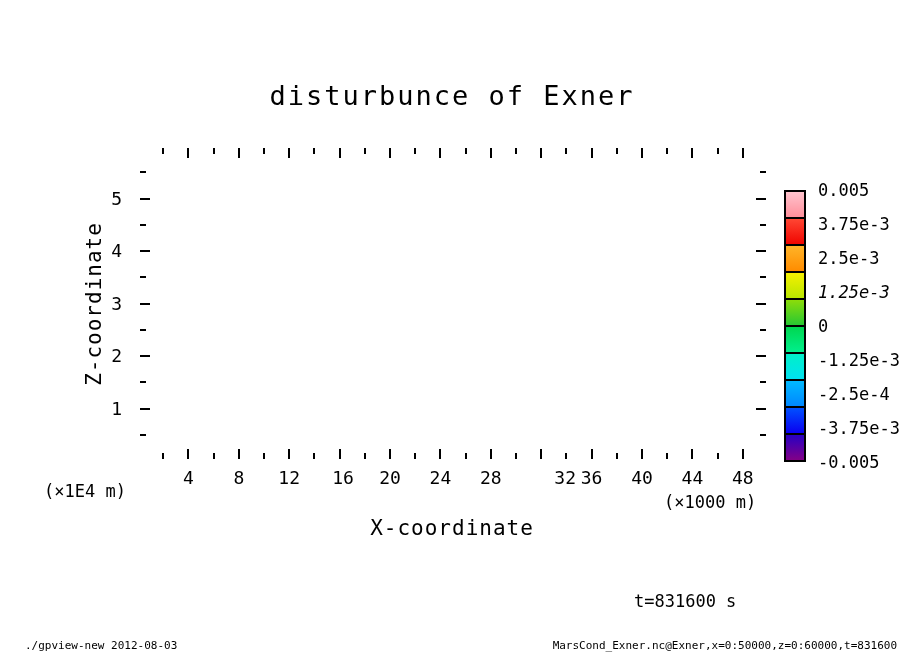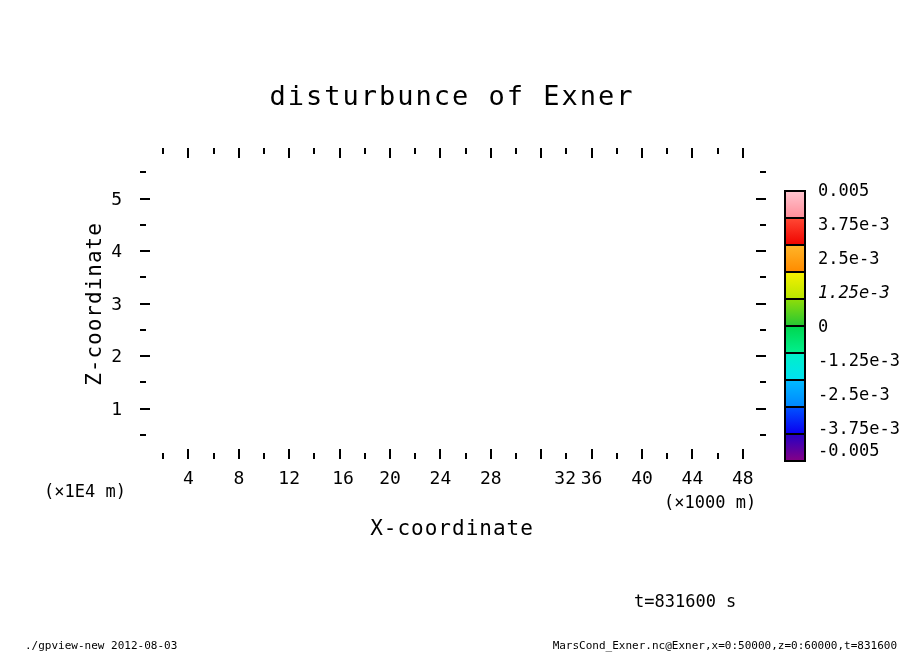--- a/index.html
+++ b/index.html
@@ -156,22 +156,22 @@
       <div class="seg" style="background: linear-gradient(rgb(0, 80, 255), rgb(10, 0, 240));"></div>
       <div class="seg" style="background: linear-gradient(rgb(40, 0, 195), rgb(130, 0, 135));"></div>
     </div>
   <div id="colorbar-labels">
       <div class="cb-label abs" style="top: 190px;">0.005</div>
       <div class="cb-label abs" style="top: 224px;">3.75e-3</div>
       <div class="cb-label abs" style="top: 258px;">2.5e-3</div>
       <div class="cb-label abs" style="top: 292px; font-style: italic;">1.25e-3</div>
       <div class="cb-label abs" style="top: 326px;">0</div>
       <div class="cb-label abs" style="top: 360px;">-1.25e-3</div>
-      <div class="cb-label abs" style="top: 394px;">-2.5e-3</div>
+      <div class="cb-label abs" style="top: 394px;">-2.5e-4</div>
       <div class="cb-label abs" style="top: 428px;">-3.75e-3</div>
-      <div class="cb-label abs" style="top: 450px;">-0.005</div>
+      <div class="cb-label abs" style="top: 462px;">-0.005</div>
     </div>
 
   <div id="time-text" class="abs">t=831600 s</div>
 
   <div id="footer-left" class="abs footer">./gpview-new  2012-08-03</div>
   <div id="footer-right" class="abs footer">MarsCond_Exner.nc@Exner,x=0:50000,z=0:60000,t=831600</div>
 </div>
 
 </body></html>

